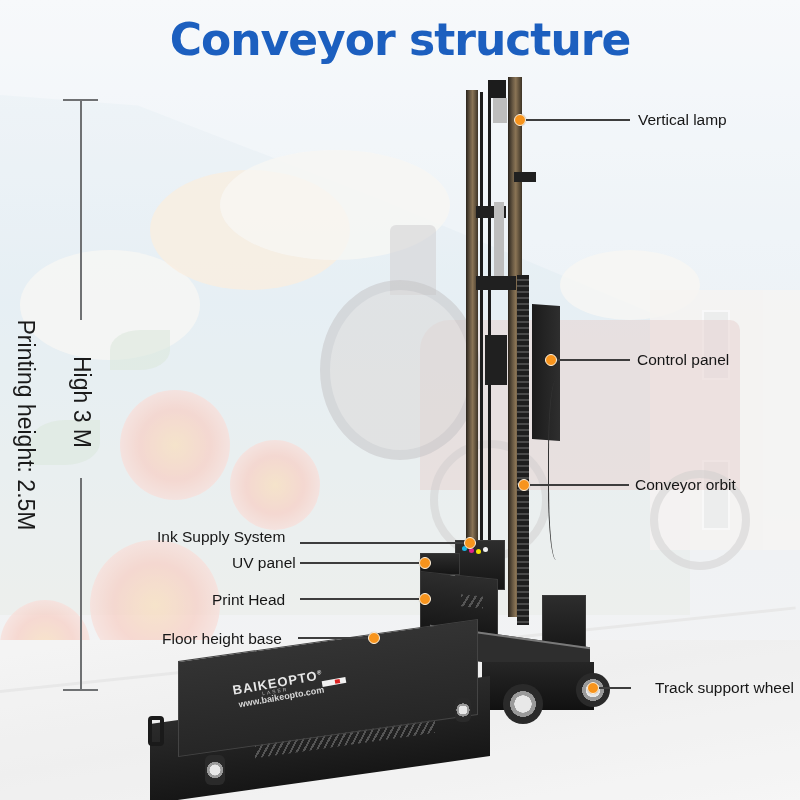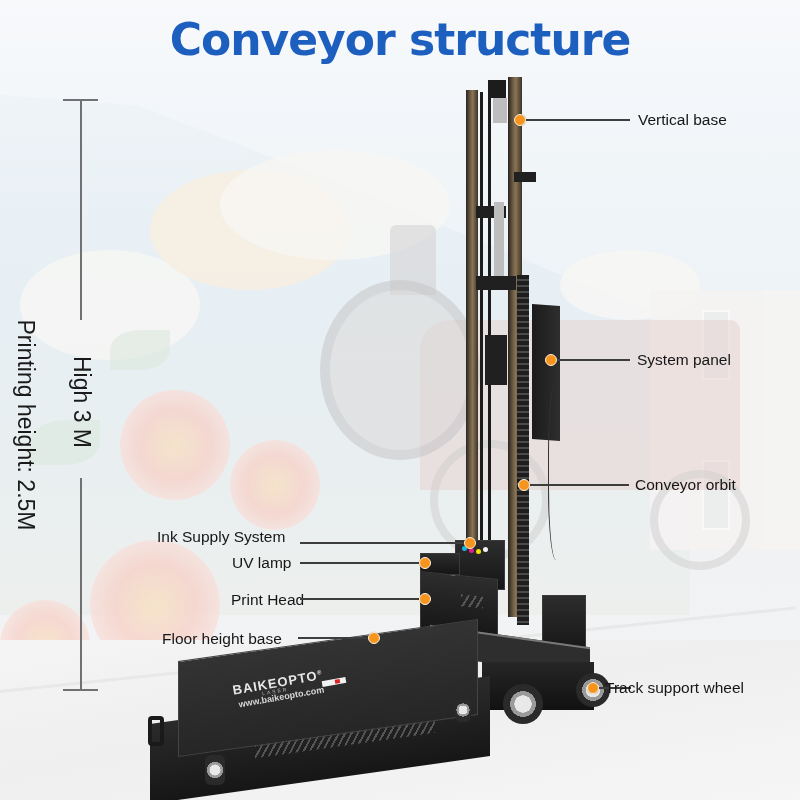--- a/index.html
+++ b/index.html
@@ -172,50 +172,50 @@
     <span>BAIKEOPTO</span><sup style="font-size:6px;">®</sup>
   </div>
   <div class="brand-sub">LASER</div>
   <div class="brand-url">www.baikeopto.com</div>
   <div class="brand-tag"></div>
 </div>
 
 <div>
   <div class="leader" style="left:520px;top:119px;width:110px;"></div>
   <div class="dot" style="left:520px;top:120px;"></div>
-  <span class="callout right" style="left:638px;top:112px;">Vertical base</span>
+  <span class="callout right" style="left:638px;top:112px;">Vertical lamp</span>
 </div>
 <div>
   <div class="leader" style="left:551px;top:359px;width:79px;"></div>
   <div class="dot" style="left:551px;top:360px;"></div>
-  <span class="callout right" style="left:637px;top:352px;">System panel</span>
+  <span class="callout right" style="left:637px;top:352px;">Control panel</span>
 </div>
 <div>
   <div class="leader" style="left:524px;top:484px;width:105px;"></div>
   <div class="dot" style="left:524px;top:485px;"></div>
   <span class="callout right" style="left:635px;top:477px;">Conveyor orbit</span>
 </div>
 <div>
   <div class="leader" style="left:593px;top:687px;width:38px;"></div>
   <div class="dot" style="left:593px;top:688px;"></div>
-  <span class="callout right" style="left:605px;top:680px;">Track support wheel</span>
+  <span class="callout right" style="left:655px;top:680px;">Track support wheel</span>
 </div>
 
 <div>
   <span class="callout left" style="left:157px;top:529px;">Ink Supply System</span>
   <div class="leader" style="left:300px;top:542px;width:170px;"></div>
   <div class="dot" style="left:470px;top:543px;"></div>
 </div>
 <div>
-  <span class="callout left" style="left:232px;top:555px;">UV lamp</span>
+  <span class="callout left" style="left:232px;top:555px;">UV panel</span>
   <div class="leader" style="left:300px;top:562px;width:125px;"></div>
   <div class="dot" style="left:425px;top:563px;"></div>
 </div>
 <div>
-  <span class="callout left" style="left:231px;top:592px;">Print Head</span>
+  <span class="callout left" style="left:212px;top:592px;">Print Head</span>
   <div class="leader" style="left:300px;top:598px;width:125px;"></div>
   <div class="dot" style="left:425px;top:599px;"></div>
 </div>
 <div>
   <span class="callout left" style="left:162px;top:631px;">Floor height base</span>
   <div class="leader" style="left:298px;top:637px;width:76px;"></div>
   <div class="dot" style="left:374px;top:638px;"></div>
 </div>
 
 </body></html>

